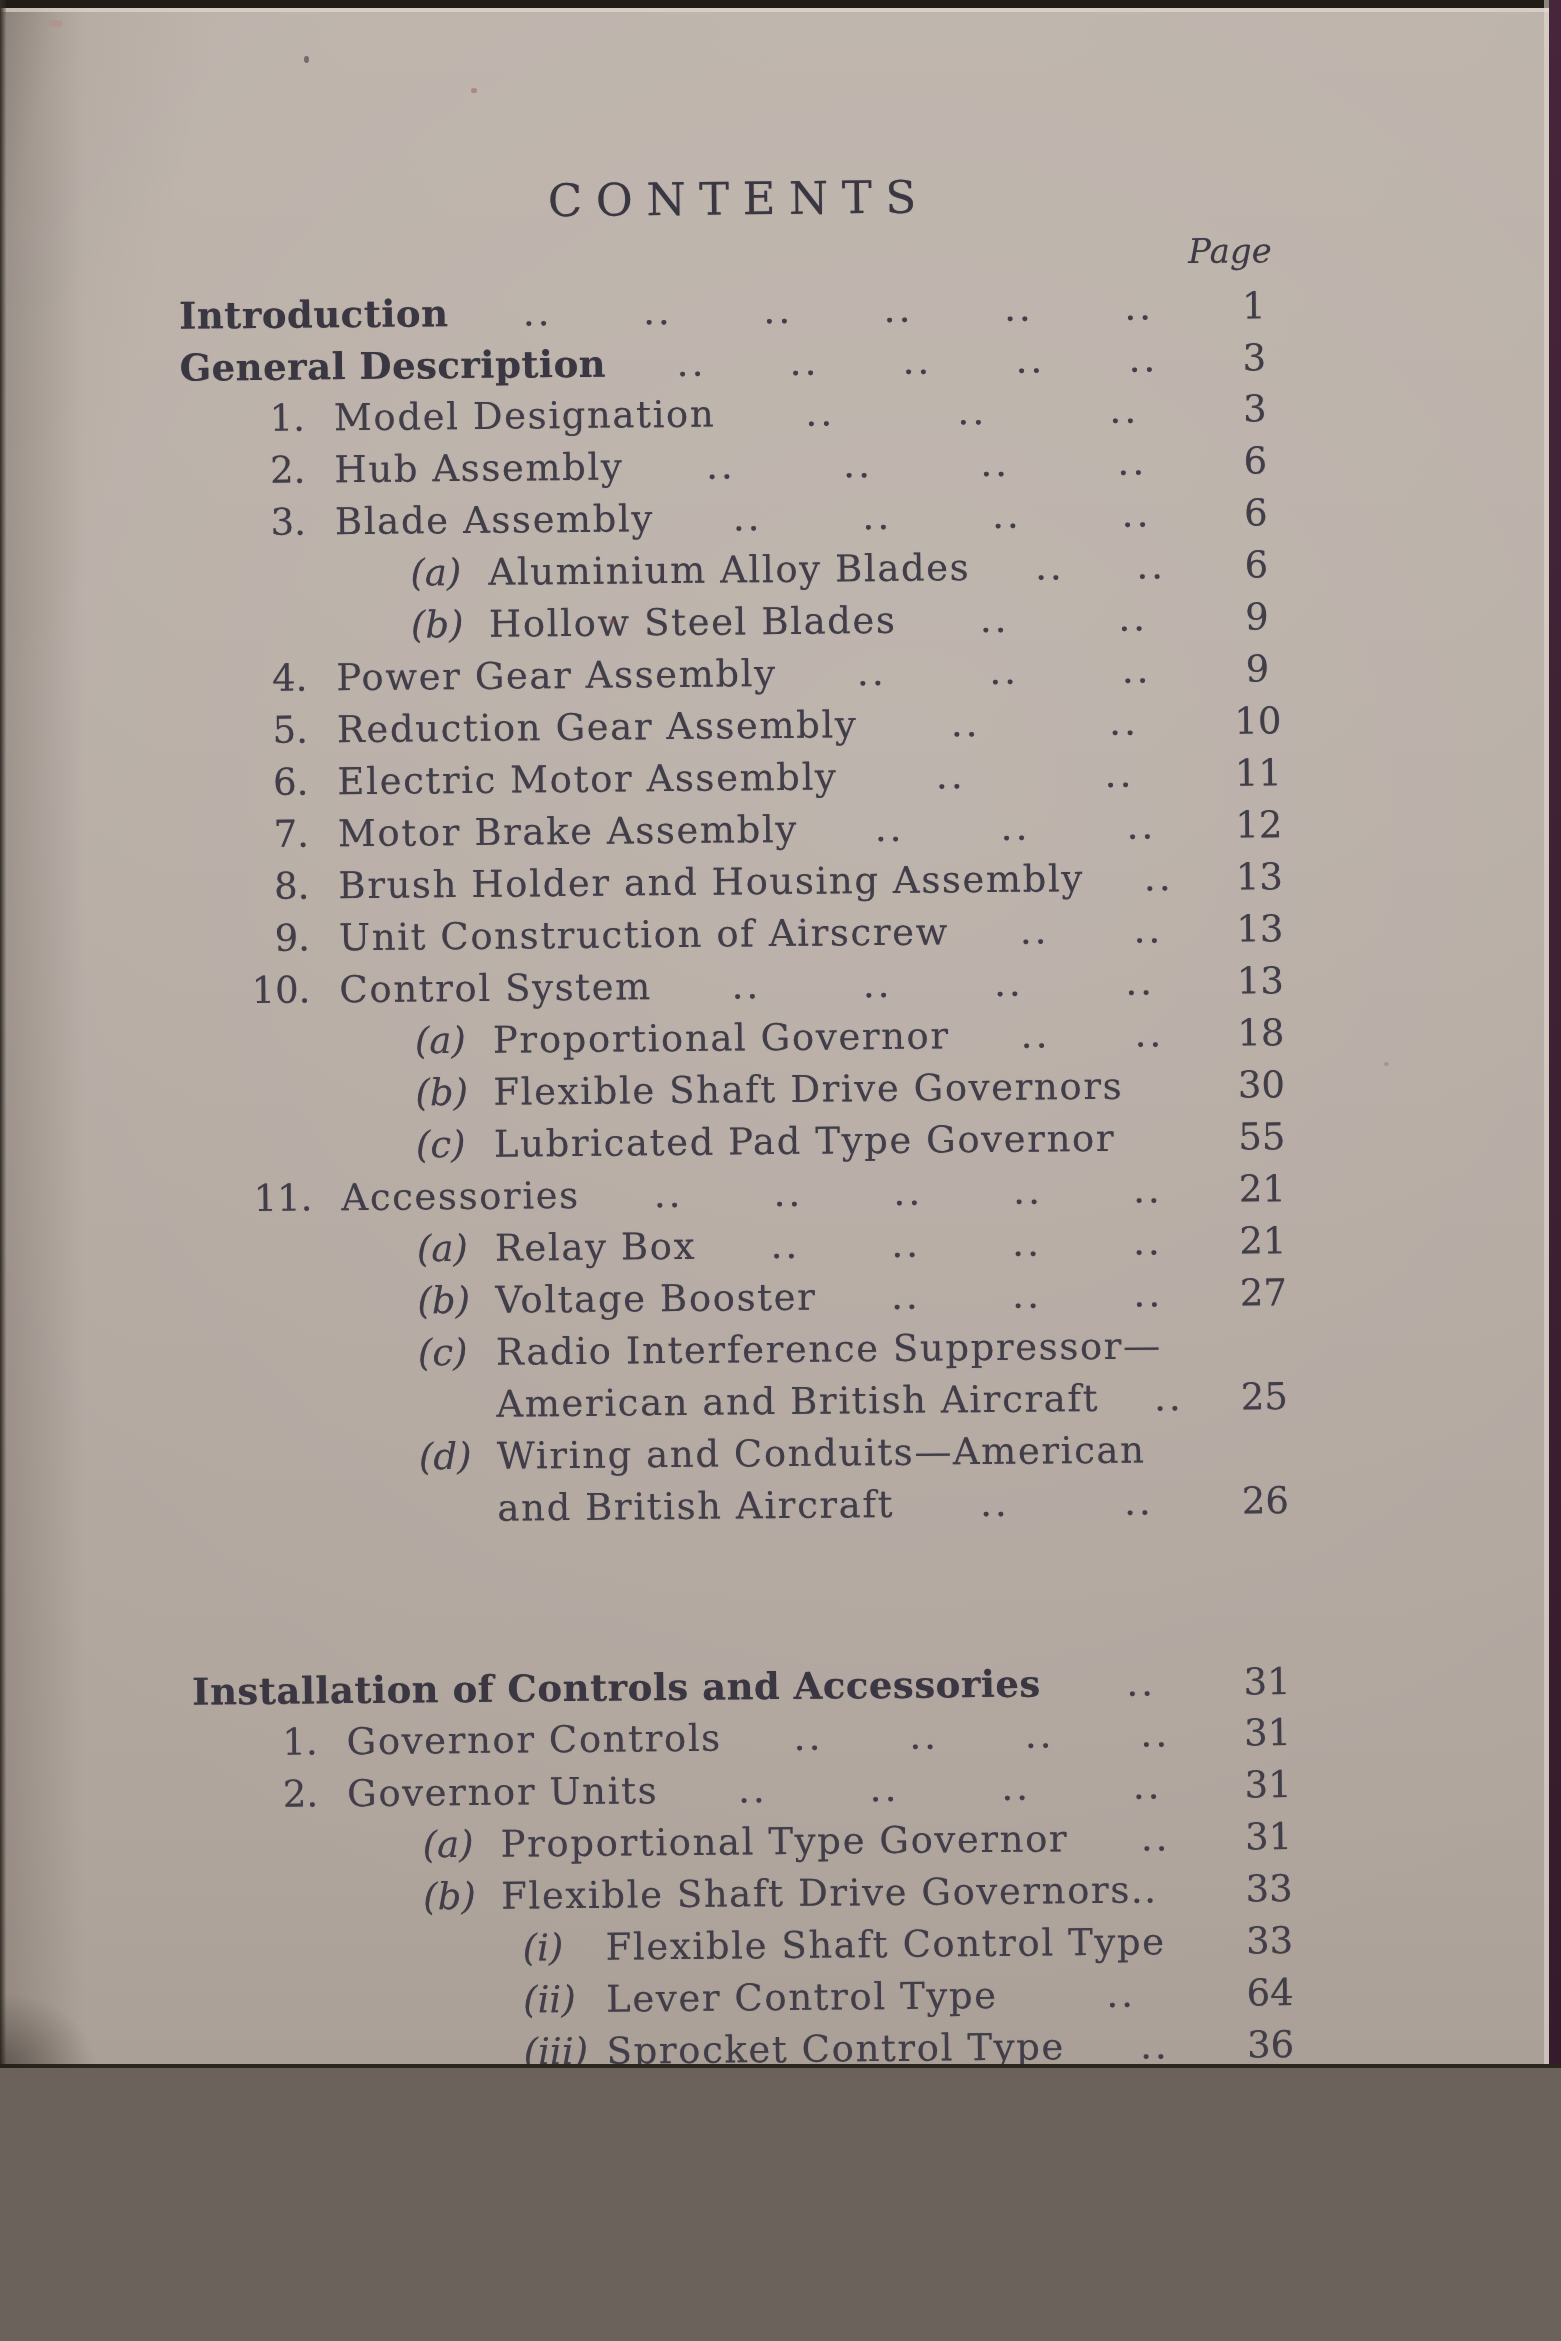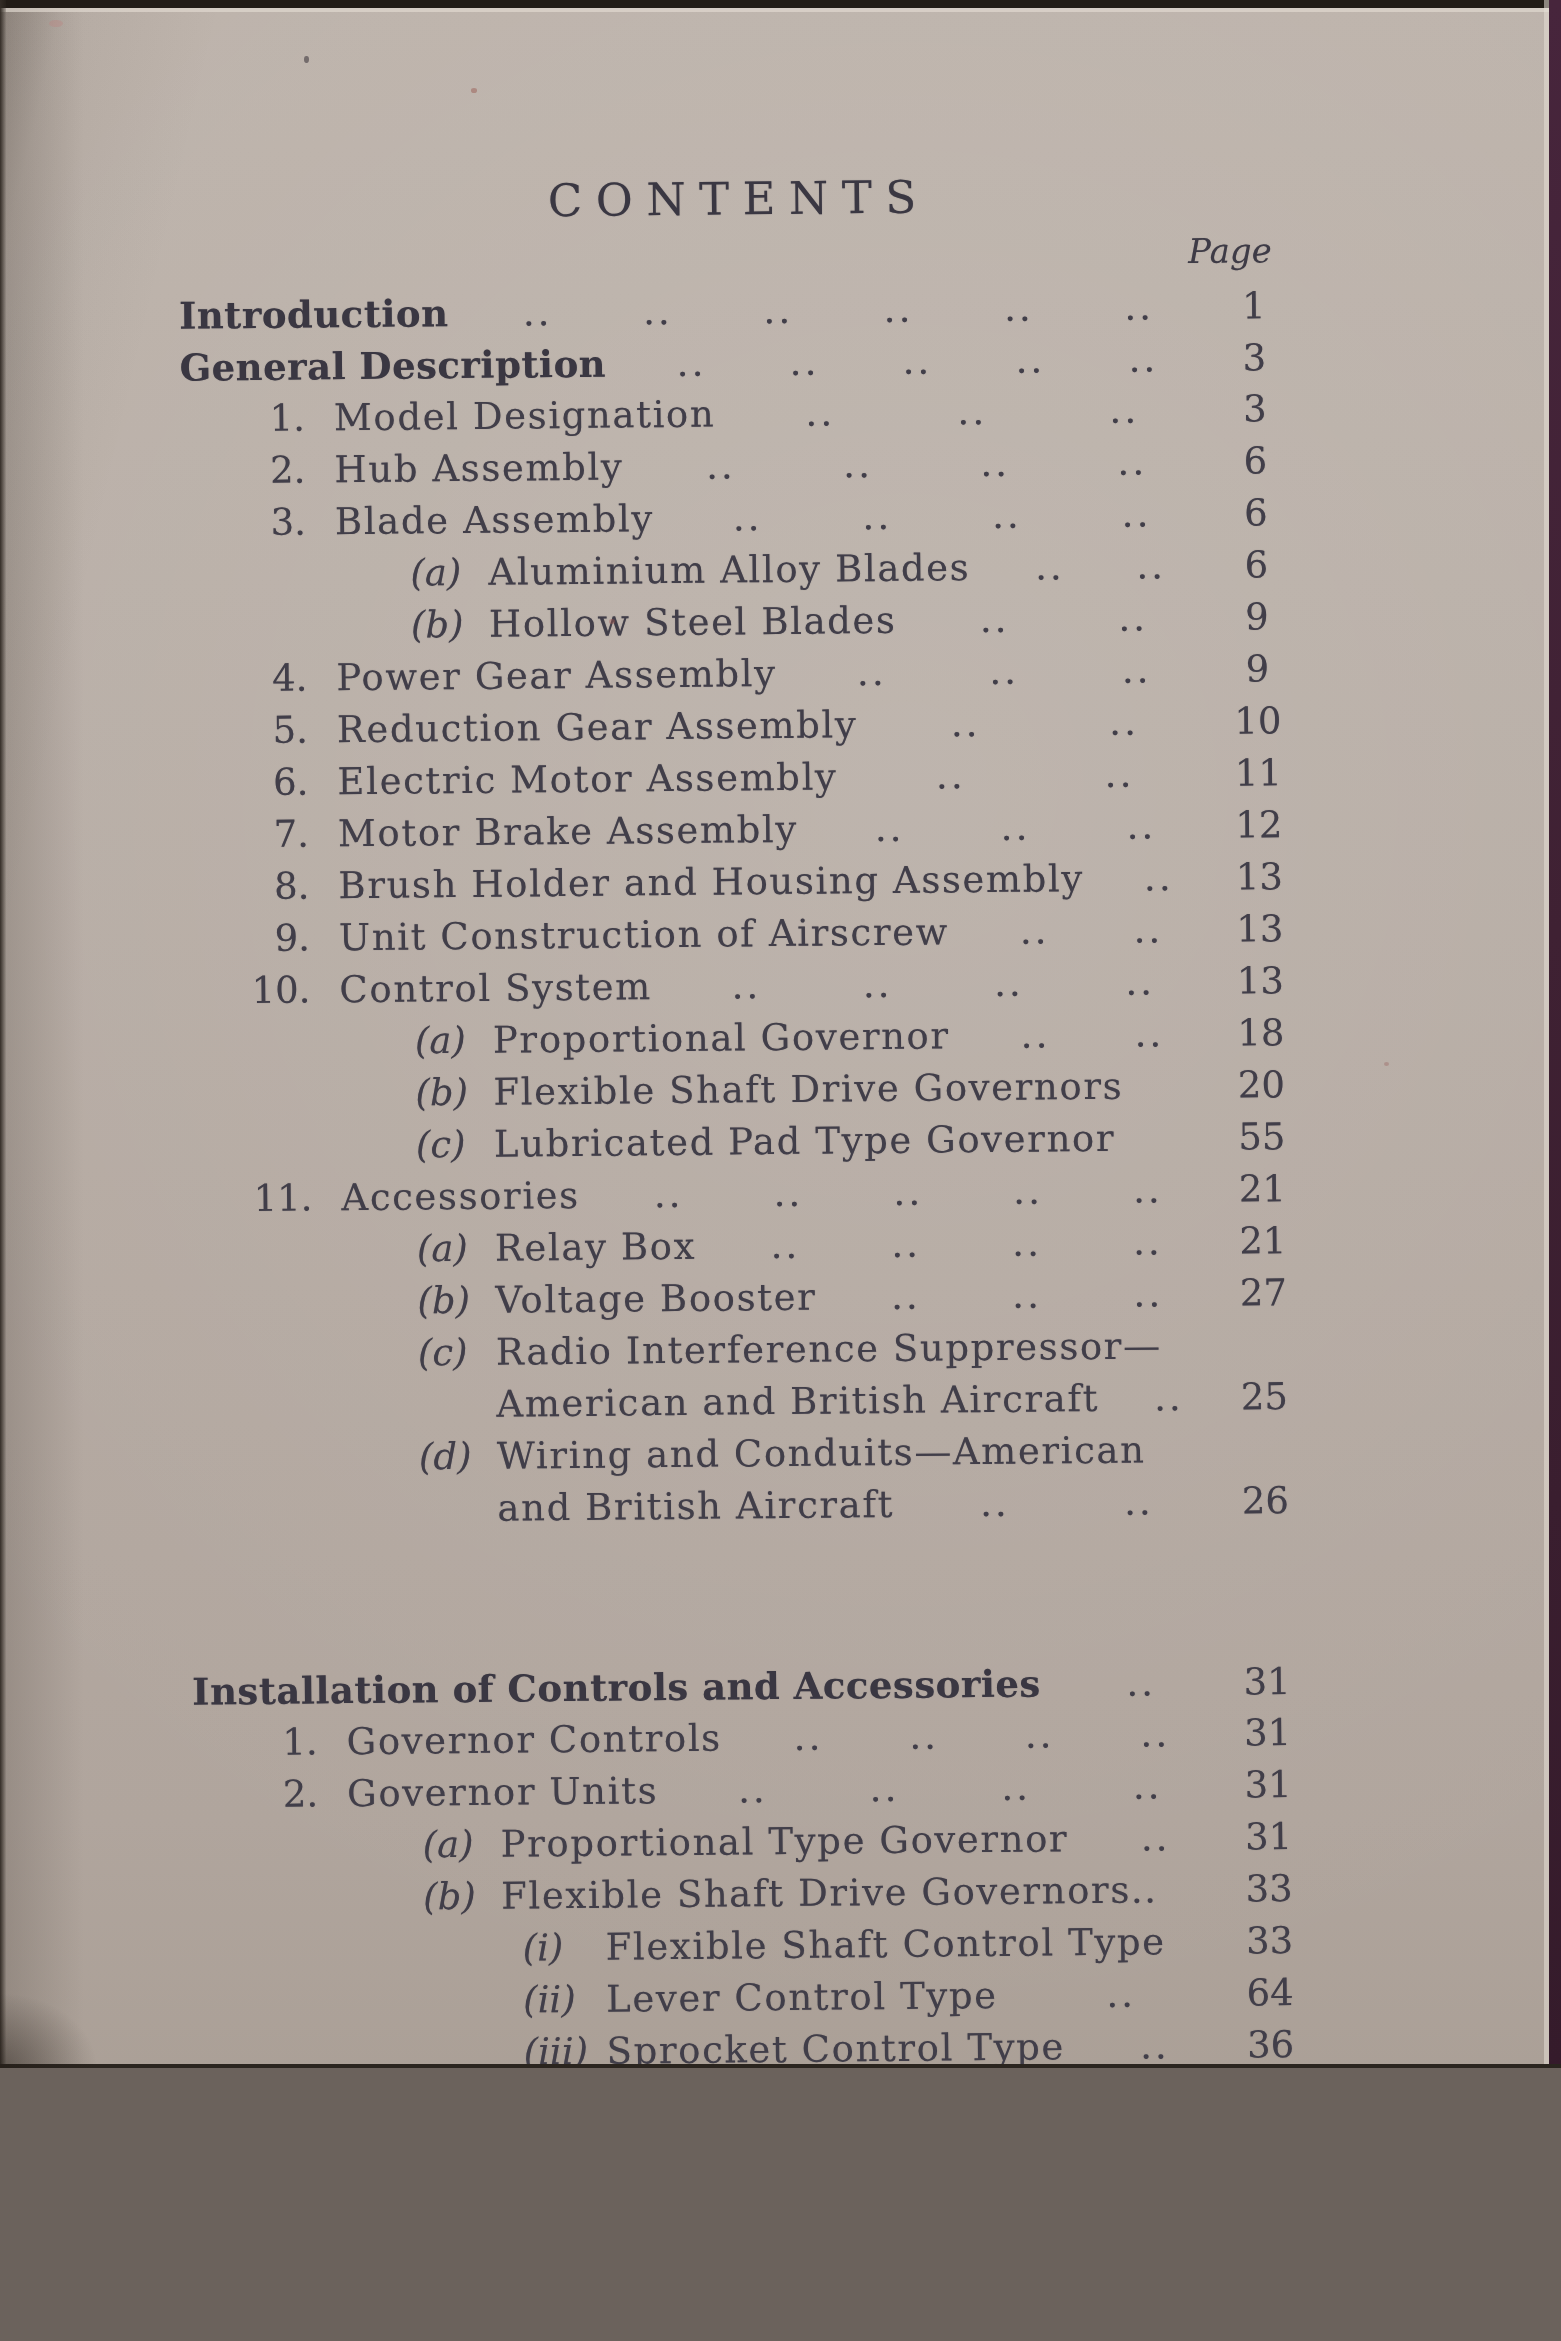--- a/index.html
+++ b/index.html
@@ -216,21 +216,21 @@
     <span class="leaders">
             <span class="grp">..</span>
             <span class="grp">..</span>
           </span>
     <span class="pagenum">18</span>
   </div>
         <div class="row row--sub">
     <span class="num">(b)</span>
     <span class="label">Flexible Shaft Drive Governors</span>
     <span class="leaders"></span>
-    <span class="pagenum">20</span>
+    <span class="pagenum">30</span>
   </div>
         <div class="row row--sub">
     <span class="num">(c)</span>
     <span class="label">Lubricated Pad Type Governor</span>
     <span class="leaders"></span>
     <span class="pagenum">55</span>
   </div>
         <div class="row row--item">
     <span class="num">11.</span>
     <span class="label">Accessories</span>

